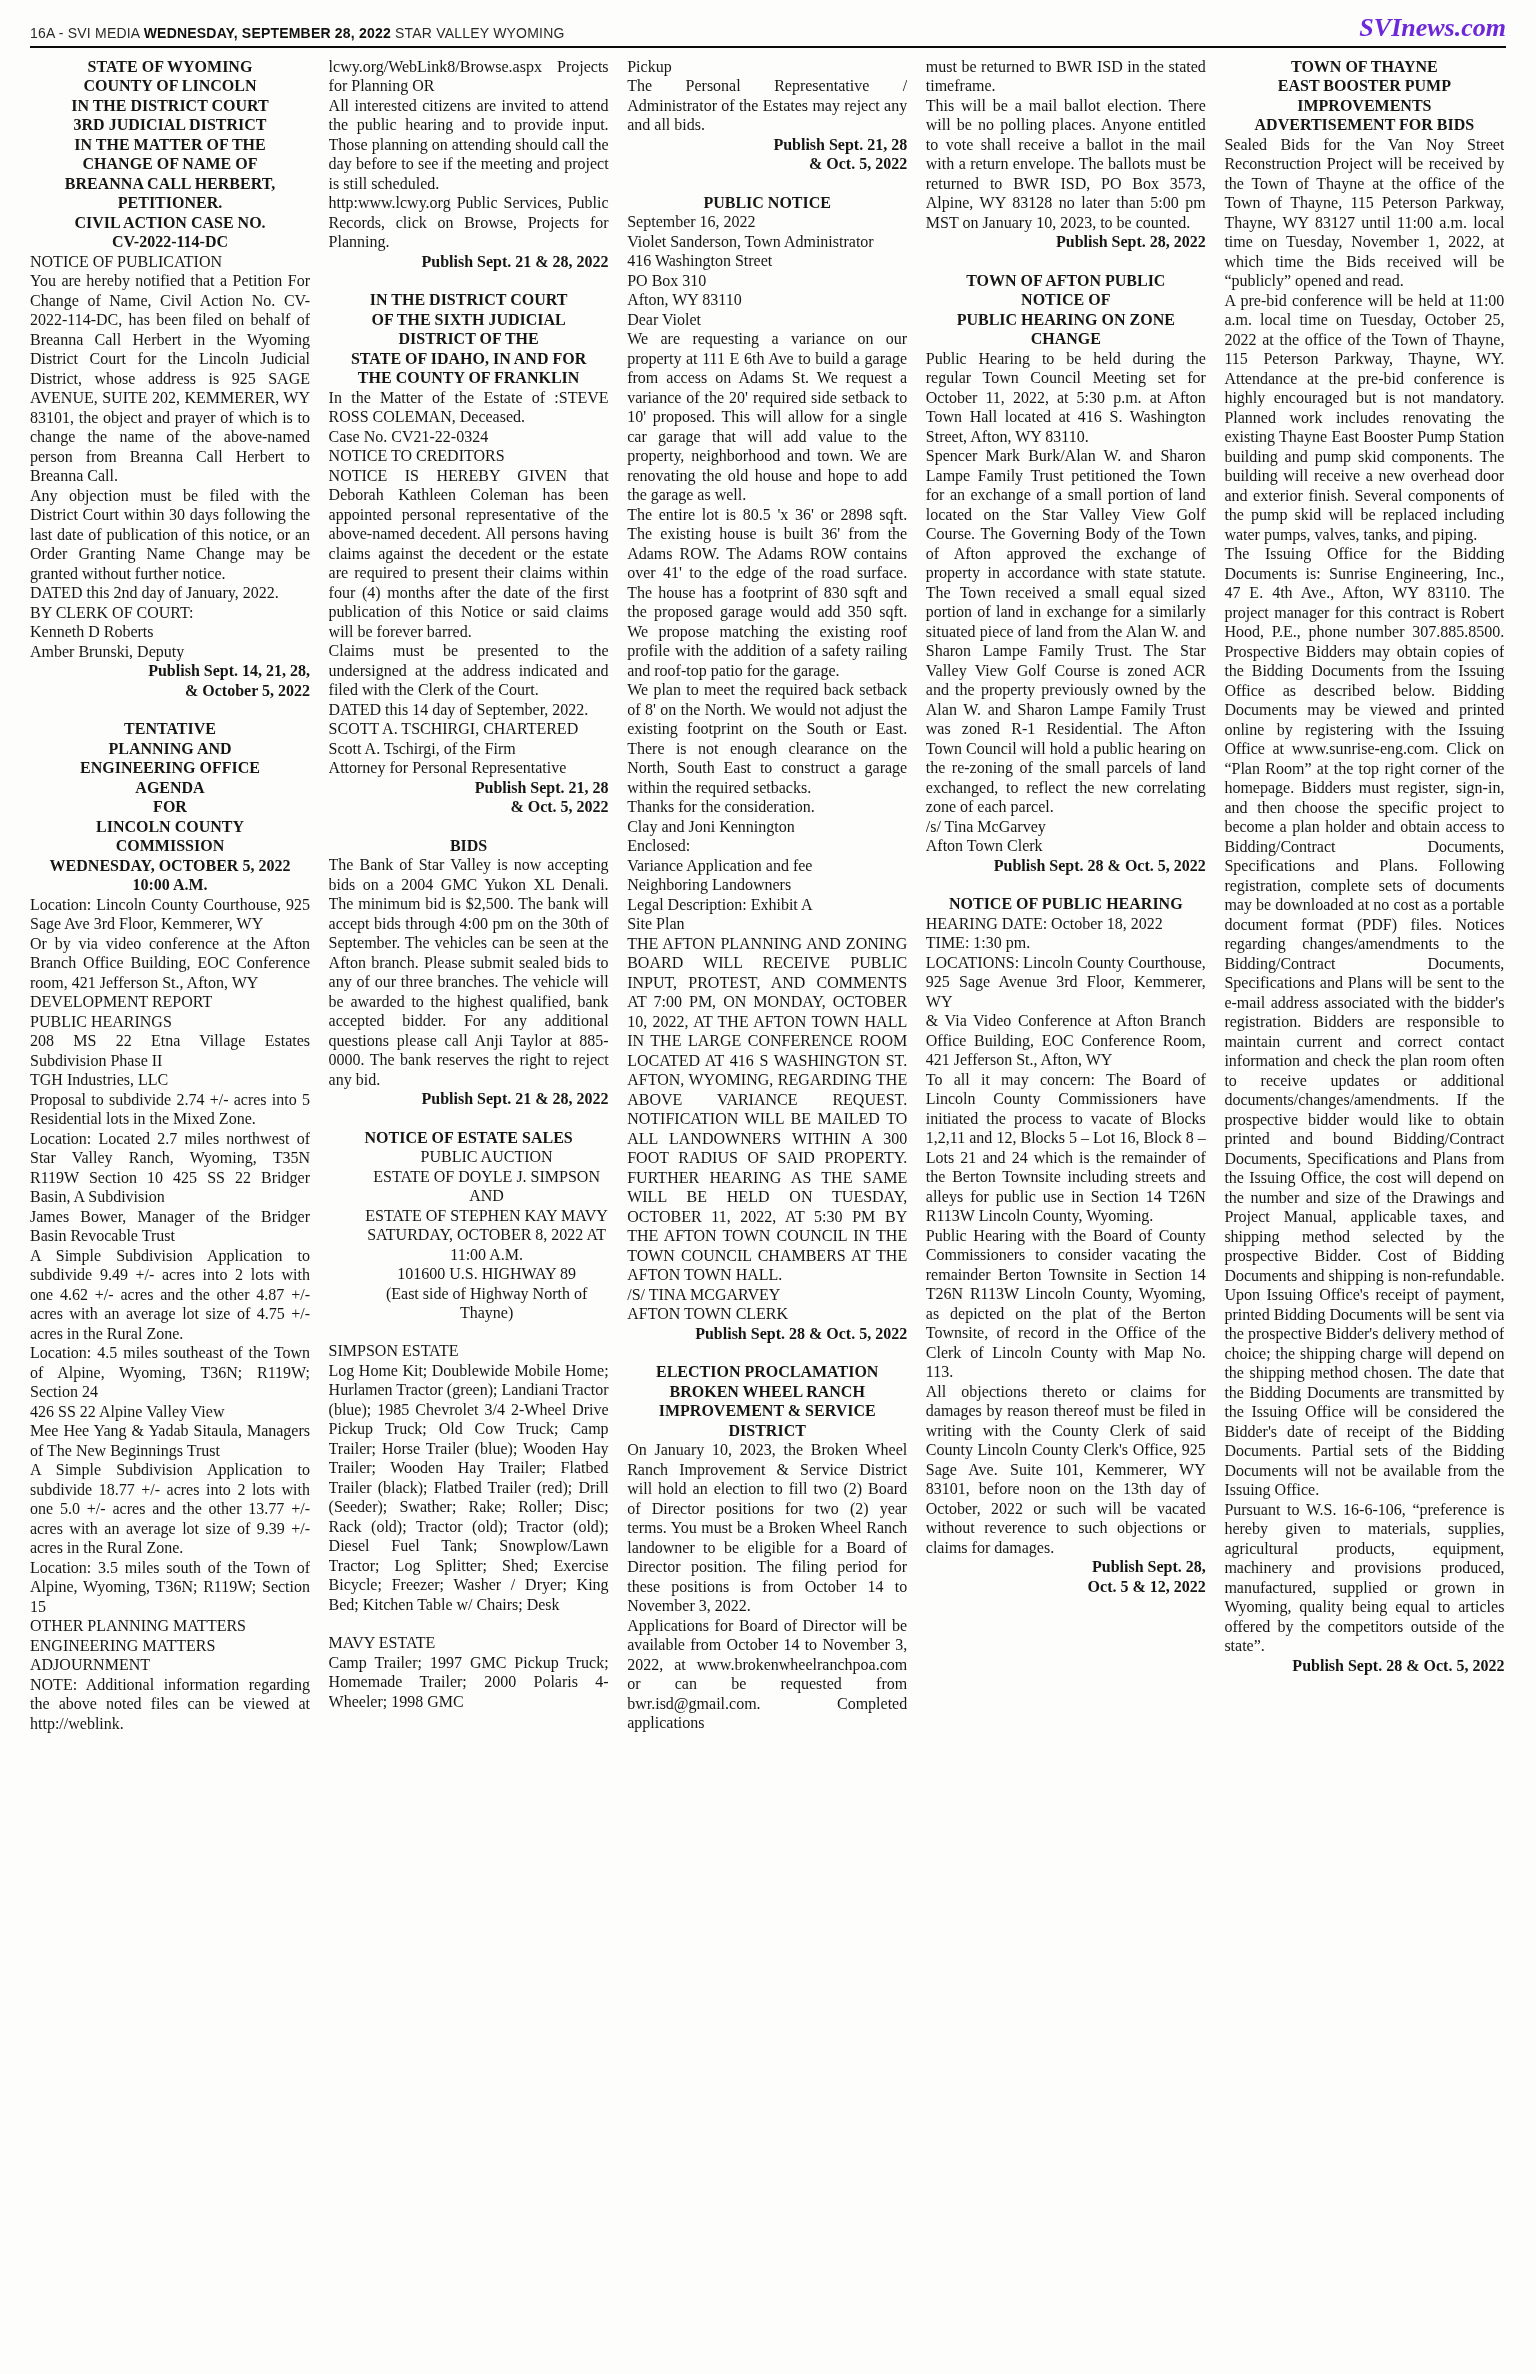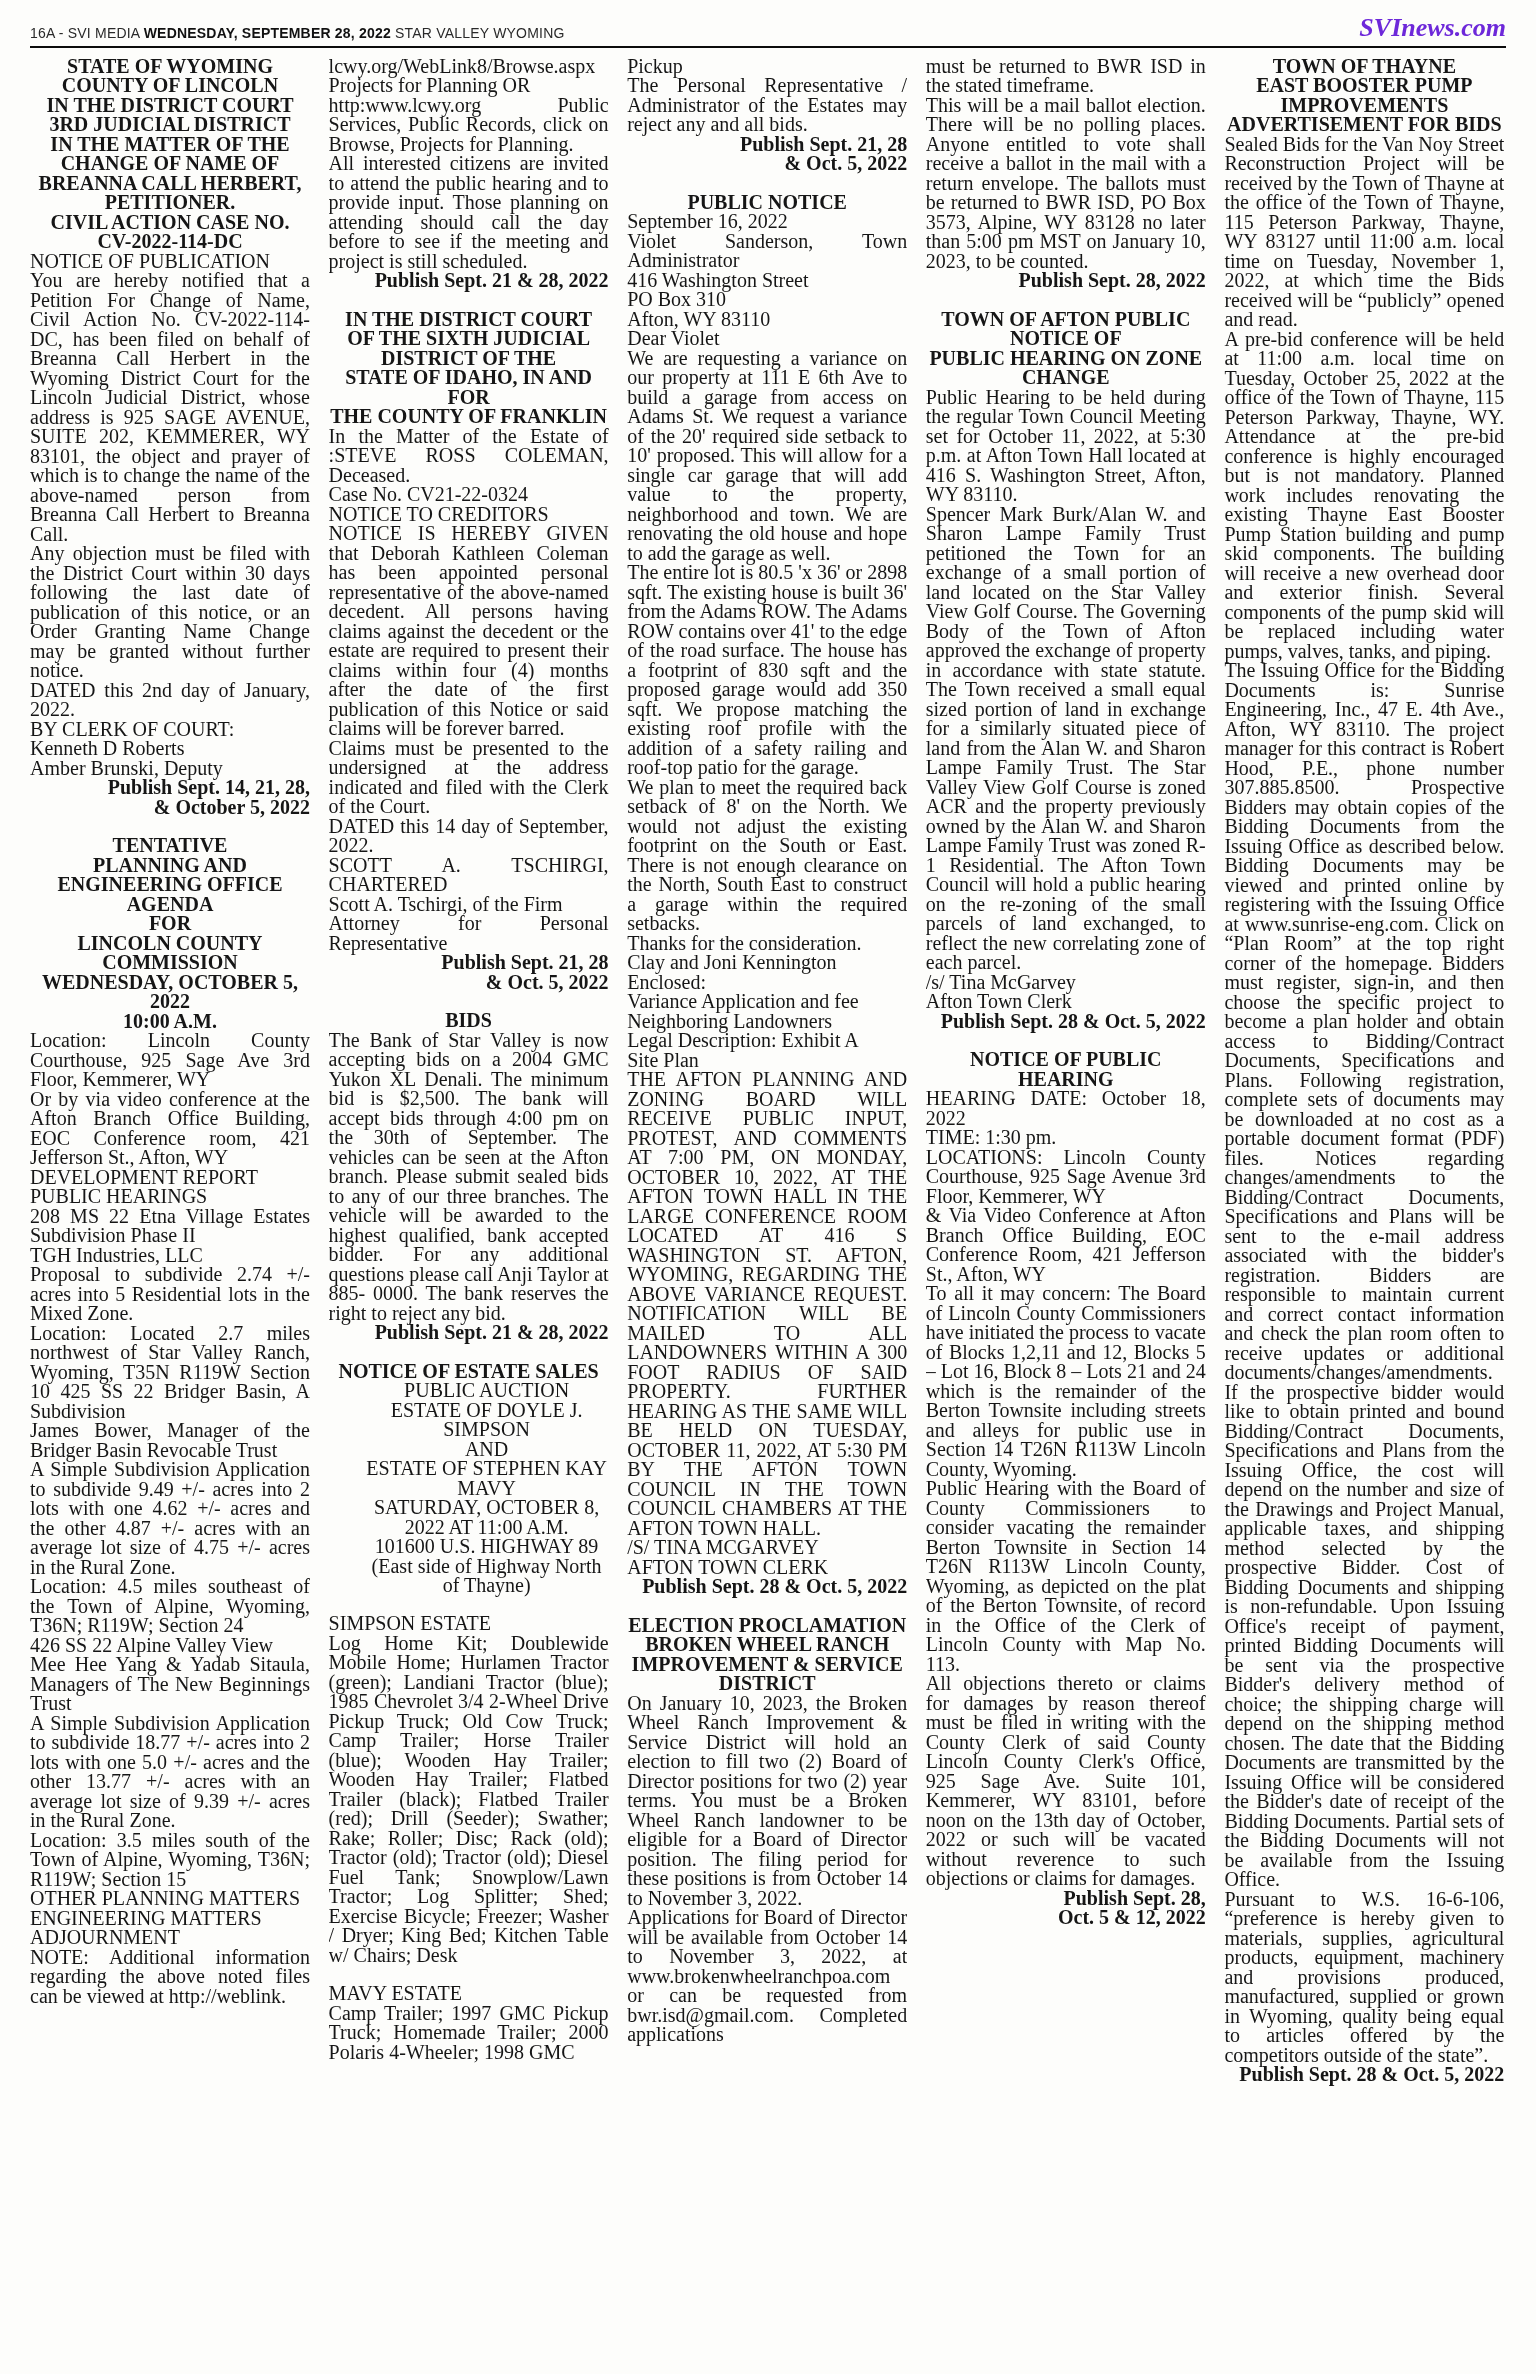--- a/index.html
+++ b/index.html
@@ -42,21 +42,21 @@
     display: flex;
     gap: 18.6px;
     margin-top: 9.3px;
     height: 2291px;
     overflow: hidden;
   }
   .col {
     width: 280px;
     min-width: 280px;
     overflow: hidden;
-    font-size: 20px;
+    font-size: 16px;
     line-height: 19.5px;
     text-align: justify;
   }
   .block { overflow-wrap: break-word; }
   .block.h  { font-weight: 700; text-align: center; }
   .col > .block.h:not(:first-child) { margin-top: 19px; }
   .block.c  { text-align: center; margin-left: 36px; }
   .block.sub { margin-top: 18.6px; text-align: left; }
   .block.pub { font-weight: 700; text-align: right; }
   .block.p  { text-align: justify; }
@@ -100,22 +100,22 @@
         <div class="block p">Mee Hee Yang &amp; Yadab Sitaula, Managers of The New Beginnings Trust</div>
         <div class="block p">A Simple Subdivision Application to subdivide 18.77 +/- acres into 2 lots with one 5.0 +/- acres and the other 13.77 +/- acres with an average lot size of 9.39 +/- acres in the Rural Zone.</div>
         <div class="block p">Location: 3.5 miles south of the Town of Alpine, Wyoming, T36N; R119W; Section 15</div>
         <div class="block p">OTHER PLANNING MATTERS</div>
         <div class="block p">ENGINEERING MATTERS</div>
         <div class="block p">ADJOURNMENT</div>
         <div class="block p">NOTE: Additional information regarding the above noted files can be viewed at http://weblink.</div>
       </div>
       <div class="col">
         <div class="block p">lcwy.org/WebLink8/Browse.aspx Projects for Planning OR</div>
+        <div class="block p">All interested citizens are invited to attend the public hearing and to provide input. Those planning on attending should call the day before to see if the meeting and project is still scheduled.</div>
         <div class="block p">http:www.lcwy.org Public Services, Public Records, click on Browse, Projects for Planning.</div>
-        <div class="block p">All interested citizens are invited to attend the public hearing and to provide input. Those planning on attending should call the day before to see if the meeting and project is still scheduled.</div>
         <div class="block pub">Publish Sept. 21 &amp; 28, 2022</div>
         <div class="block h">IN THE DISTRICT COURT<br>OF THE SIXTH JUDICIAL<br>DISTRICT OF THE<br>STATE OF IDAHO, IN AND FOR<br>THE COUNTY OF FRANKLIN</div>
         <div class="block p">In the Matter of the Estate of :STEVE ROSS COLEMAN, Deceased.</div>
         <div class="block p">Case No. CV21-22-0324</div>
         <div class="block p">NOTICE TO CREDITORS</div>
         <div class="block p">NOTICE IS HEREBY GIVEN that Deborah Kathleen Coleman has been appointed personal representative of the above-named decedent. All persons having claims against the decedent or the estate are required to present their claims within four (4) months after the date of the first publication of this Notice or said claims will be forever barred.</div>
         <div class="block p">Claims must be presented to the undersigned at the address indicated and filed with the Clerk of the Court.</div>
         <div class="block p">DATED this 14 day of September, 2022.</div>
         <div class="block p">SCOTT A. TSCHIRGI, CHARTERED</div>
         <div class="block p">Scott A. Tschirgi, of the Firm</div>

